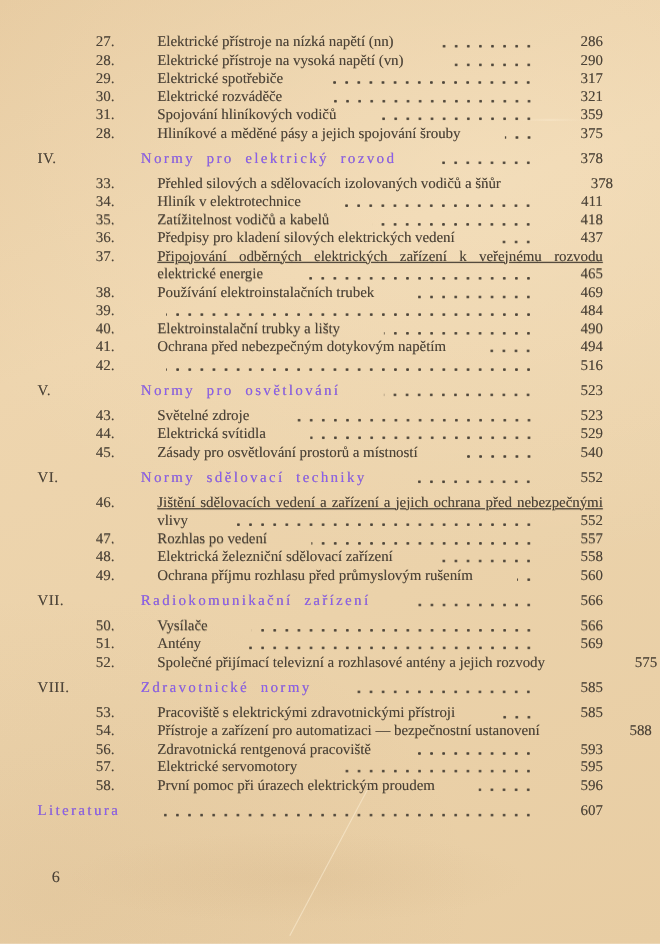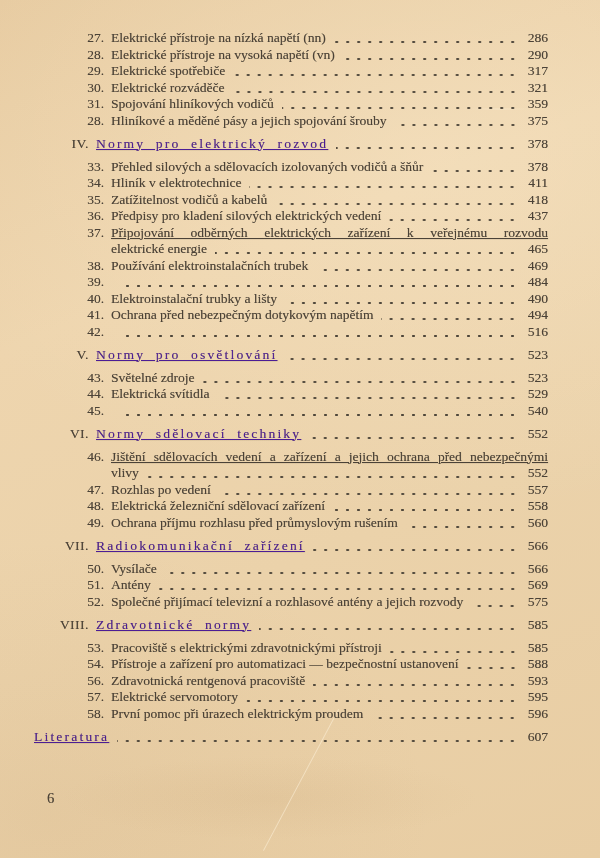--- a/index.html
+++ b/index.html
@@ -32,49 +32,48 @@
     position: absolute;
     left: 0; top: 0; right: 0;
     padding: 30px 52px 0 34px;
     font-size: 13.5px;
     text-shadow: 0.2px 0.2px 0.3px rgba(74,64,48,0.45);
   }
   .row {
     display: flex;
     align-items: baseline;
     line-height: 16.5px;
+    gap: 32px;
   }
   .num {
     flex: 0 0 77px;
     width: 77px;
     padding-right: 7px;
     box-sizing: border-box;
     text-align: right;
   }
   .roman {
     flex: 0 0 62px;
     width: 62px;
     padding-right: 7px;
     box-sizing: border-box;
-    text-align: right;
     letter-spacing: 0.5px;
   }
   .txt { white-space: nowrap; }
   .txt.wrapfirst {
     flex: 1 1 auto;
     white-space: normal;
     text-align: justify;
     text-align-last: justify;
     text-decoration: underline;
   }
   .spaced {
     letter-spacing: 2.2px;
     word-spacing: 5px;
-    color: #4c1d95;
-    text-decoration: underline;
+    color: #8b5cf6;
   }
   .leader {
     flex: 1 1 0;
     min-width: 0;
     align-self: flex-end;
     height: 4px;
     margin: 0 6px 2.5px 8px;
     background-image: radial-gradient(circle, #4e463a 1.05px, rgba(78,70,58,0) 1.5px);
     background-size: 11px 4px;
     background-repeat: repeat-x;
@@ -221,20 +220,21 @@
       <span class="pg">523</span>
     </div>
     <div class="row item">
       <span class="num">44.</span>
       <span class="txt">Elektrická svítidla</span>
       <span class="leader"></span>
       <span class="pg">529</span>
     </div>
     <div class="row item">
       <span class="num">45.</span>
+      <span class="txt">Zásady pro osvětlování prostorů a místností</span>
       <span class="leader"></span>
       <span class="pg">540</span>
     </div>
     <div class="row section">
       <span class="roman">VI.</span>
       <span class="txt spaced">Normy sdělovací techniky</span>
       <span class="leader"></span>
       <span class="pg">552</span>
     </div>
     <div class="row item">

